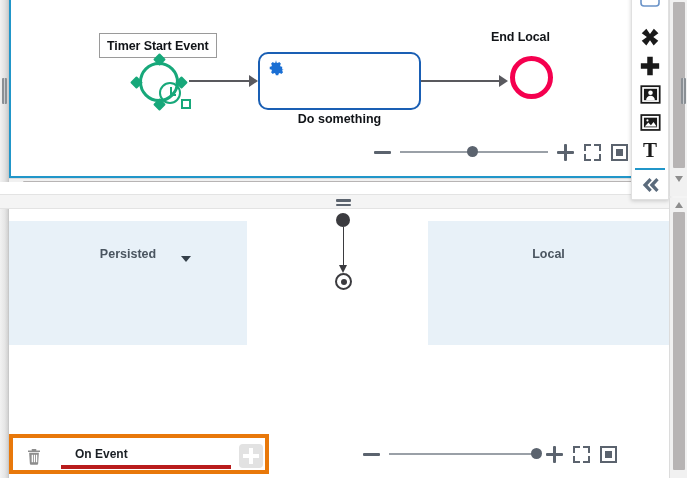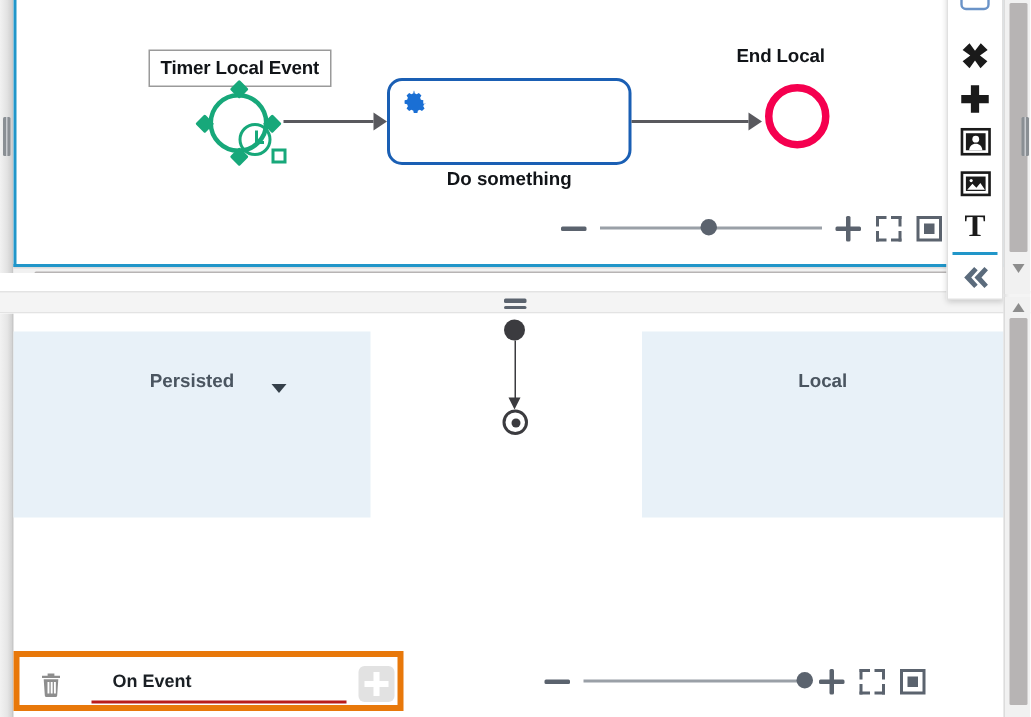--- a/index.html
+++ b/index.html
@@ -179,21 +179,21 @@
   }
 
   
   #on-event-highlight {
     position:absolute; left:9px; top:434px; width:260px; height:40px;
     border:4px solid #e8780a; background:#ffffff;
   }
   #trash-icon { position:absolute; left:12px; top:9px; width:18px; height:19px; }
   #on-event-field {
     position:absolute; left:48px; top:5px; width:170px; height:26px;
-    border-bottom:2px solid #b91c1c;
+    border-bottom:4px solid #b91c1c;
   }
   #on-event-text {
     position:absolute; left:14px; top:4px; font-size:12px; font-weight:700; color:#1a1f24;
   }
   #add-event-button {
     position:absolute; left:226px; top:6px; width:24px; height:24px;
     background:#e2e2e2; border-radius:4px;
   }
   #add-event-button::before { content:""; position:absolute; left:4px; top:10px; width:16px; height:4px; background:#ffffff; }
   #add-event-button::after  { content:""; position:absolute; left:10px; top:4px; width:4px; height:16px; background:#ffffff; }
@@ -231,21 +231,21 @@
   <div id="bpmn-pane">
 
     <div id="left-splitter">
       <div id="left-splitter-grip"></div>
     </div>
 
     <div id="canvas-frame">
       <div id="diagram-canvas">
 
         <div id="timer-label-box">
-          <span class="node-label" style="position:static">Timer Local Event</span>
+          <span class="node-label" style="position:static">Timer Start Event</span>
         </div>
 
         <div id="timer-event">
           <div id="timer-ring">
             <div id="timer-clock">
               <div id="timer-hand-v"></div>
               <div id="timer-hand-h"></div>
             </div>
           </div>
           <div class="handle-d" id="h-top"></div>

